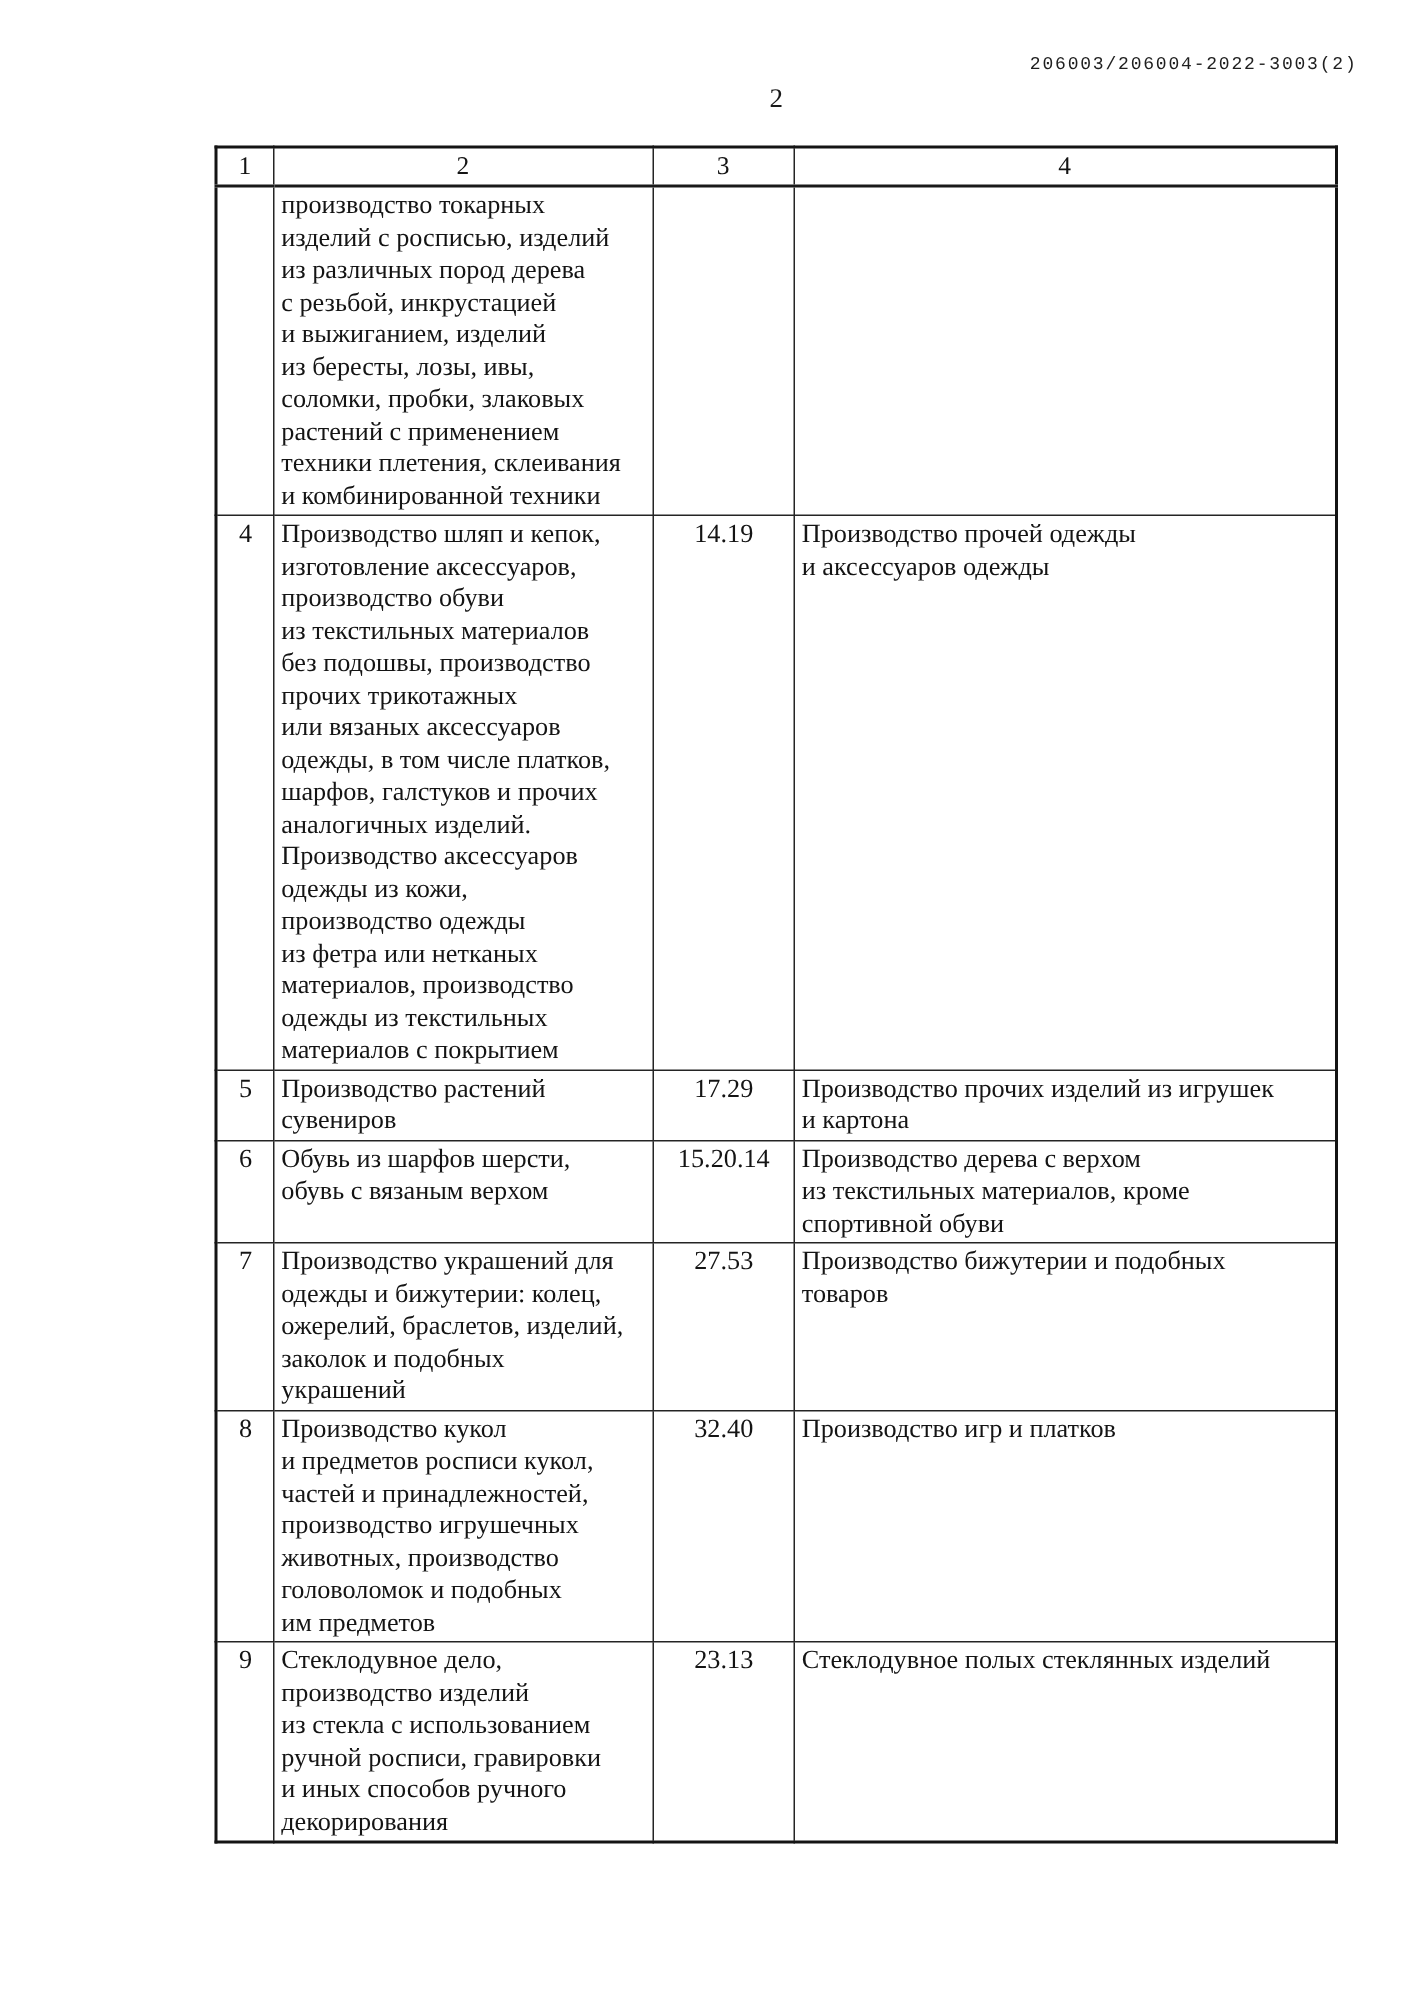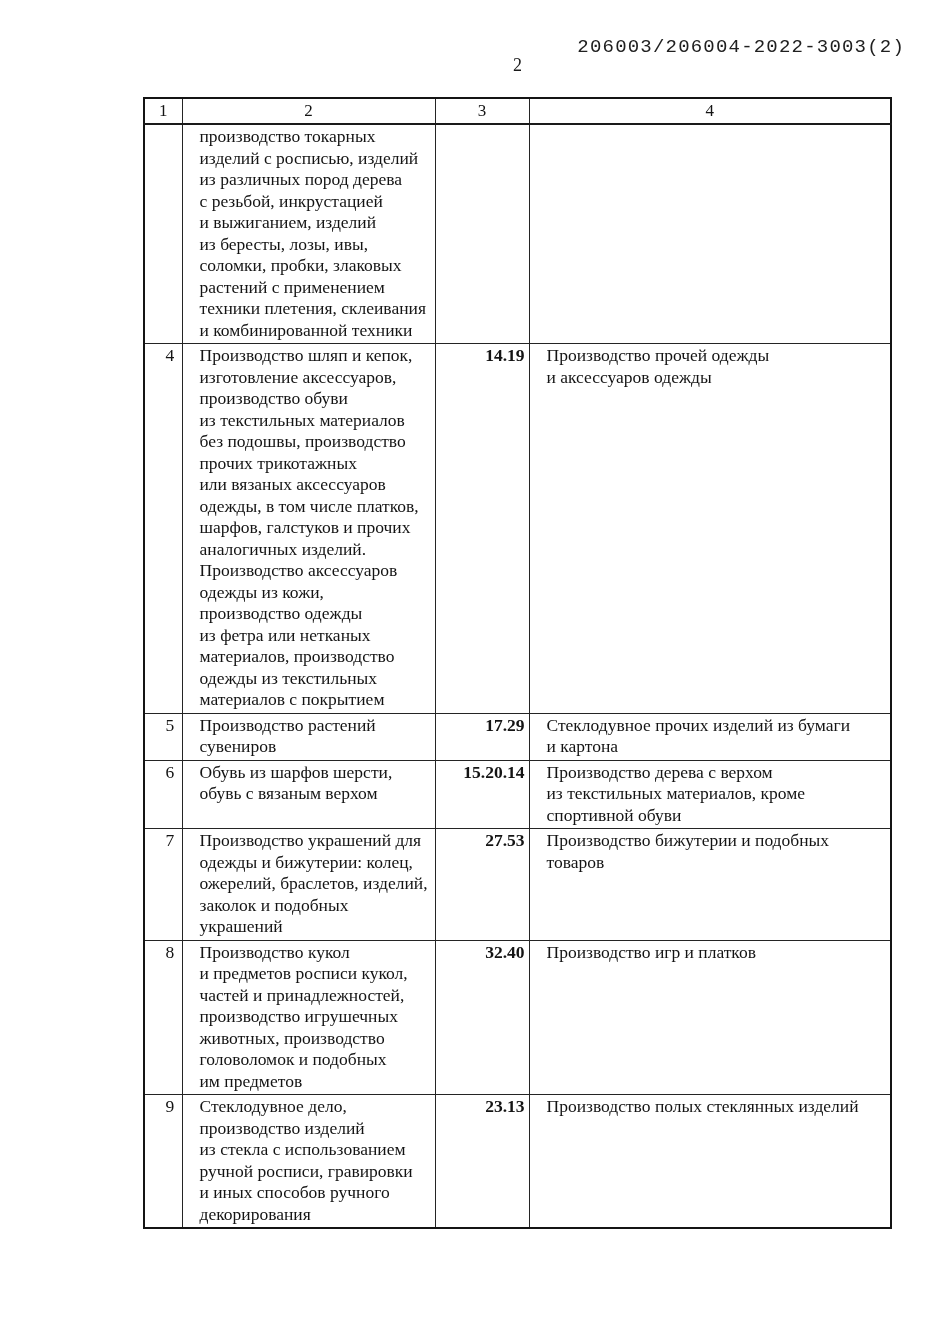--- a/index.html
+++ b/index.html
@@ -14,21 +14,21 @@
     background: #ffffff;
     overflow: hidden;
     font-family: "Liberation Serif", serif;
     color: #161616;
   }
   .doc-ref {
     position: absolute;
     top: 36px;
     right: 40px;
     font-family: "Liberation Mono", "DejaVu Sans Mono", monospace;
-    font-size: 19px;
+    font-size: 12px;
     letter-spacing: 1.2px;
     color: #202020;
     white-space: nowrap;
   }
   .page-num {
     position: absolute;
     top: 55px;
     left: 143px;
     width: 749px;
     text-align: center;
@@ -56,29 +56,29 @@
   table.okved-table th {
     font-weight: normal;
     text-align: center;
     height: 24px;
     line-height: 24px;
     padding: 0;
     font-size: 17px;
     border-bottom: 2px solid #1a1a1a;
   }
   table.okved-table td {
-    padding: 1px 4px 2px 17px;
+    padding: 1px 4px 2px 5px;
     white-space: pre-line;
   }
   .col1 { width: 38px; }
   .col2 { width: 253px; }
   .col3 { width: 94px; }
   .col4 { width: auto; }
   td.col1 { text-align: center; padding-left: 1px; padding-right: 1px; }
-  td.col3 { text-align: right; padding-left: 1px; padding-right: 1px; font-weight: bold; }
+  td.col3 { text-align: center; padding-left: 1px; padding-right: 1px; }
 </style>
 </head>
 <body>
 
 <div class="page">
   <div class="doc-ref">206003/206004-2022-3003(2)</div>
   <div class="page-num">2</div>
 
   <table class="okved-table">
     <colgroup>
@@ -132,21 +132,21 @@
 материалов с покрытием</td>
           <td class="col3">14.19</td>
           <td class="col4">Производство прочей одежды
 и аксессуаров одежды</td>
         </tr>
         <tr>
           <td class="col1">5</td>
           <td class="col2">Производство растений
 сувениров</td>
           <td class="col3">17.29</td>
-          <td class="col4">Стеклодувное прочих изделий из бумаги
+          <td class="col4">Производство прочих изделий из игрушек
 и картона</td>
         </tr>
         <tr>
           <td class="col1">6</td>
           <td class="col2">Обувь из шарфов шерсти,
 обувь с вязаным верхом</td>
           <td class="col3">15.20.14</td>
           <td class="col4">Производство дерева с верхом
 из текстильных материалов, кроме
 спортивной обуви</td>
@@ -176,17 +176,17 @@
         </tr>
         <tr>
           <td class="col1">9</td>
           <td class="col2">Стеклодувное дело,
 производство изделий
 из стекла с использованием
 ручной росписи, гравировки
 и иных способов ручного
 декорирования</td>
           <td class="col3">23.13</td>
-          <td class="col4">Производство полых стеклянных изделий</td>
+          <td class="col4">Стеклодувное полых стеклянных изделий</td>
         </tr>
       </tbody>
   </table>
 </div>
 
 </body></html>

